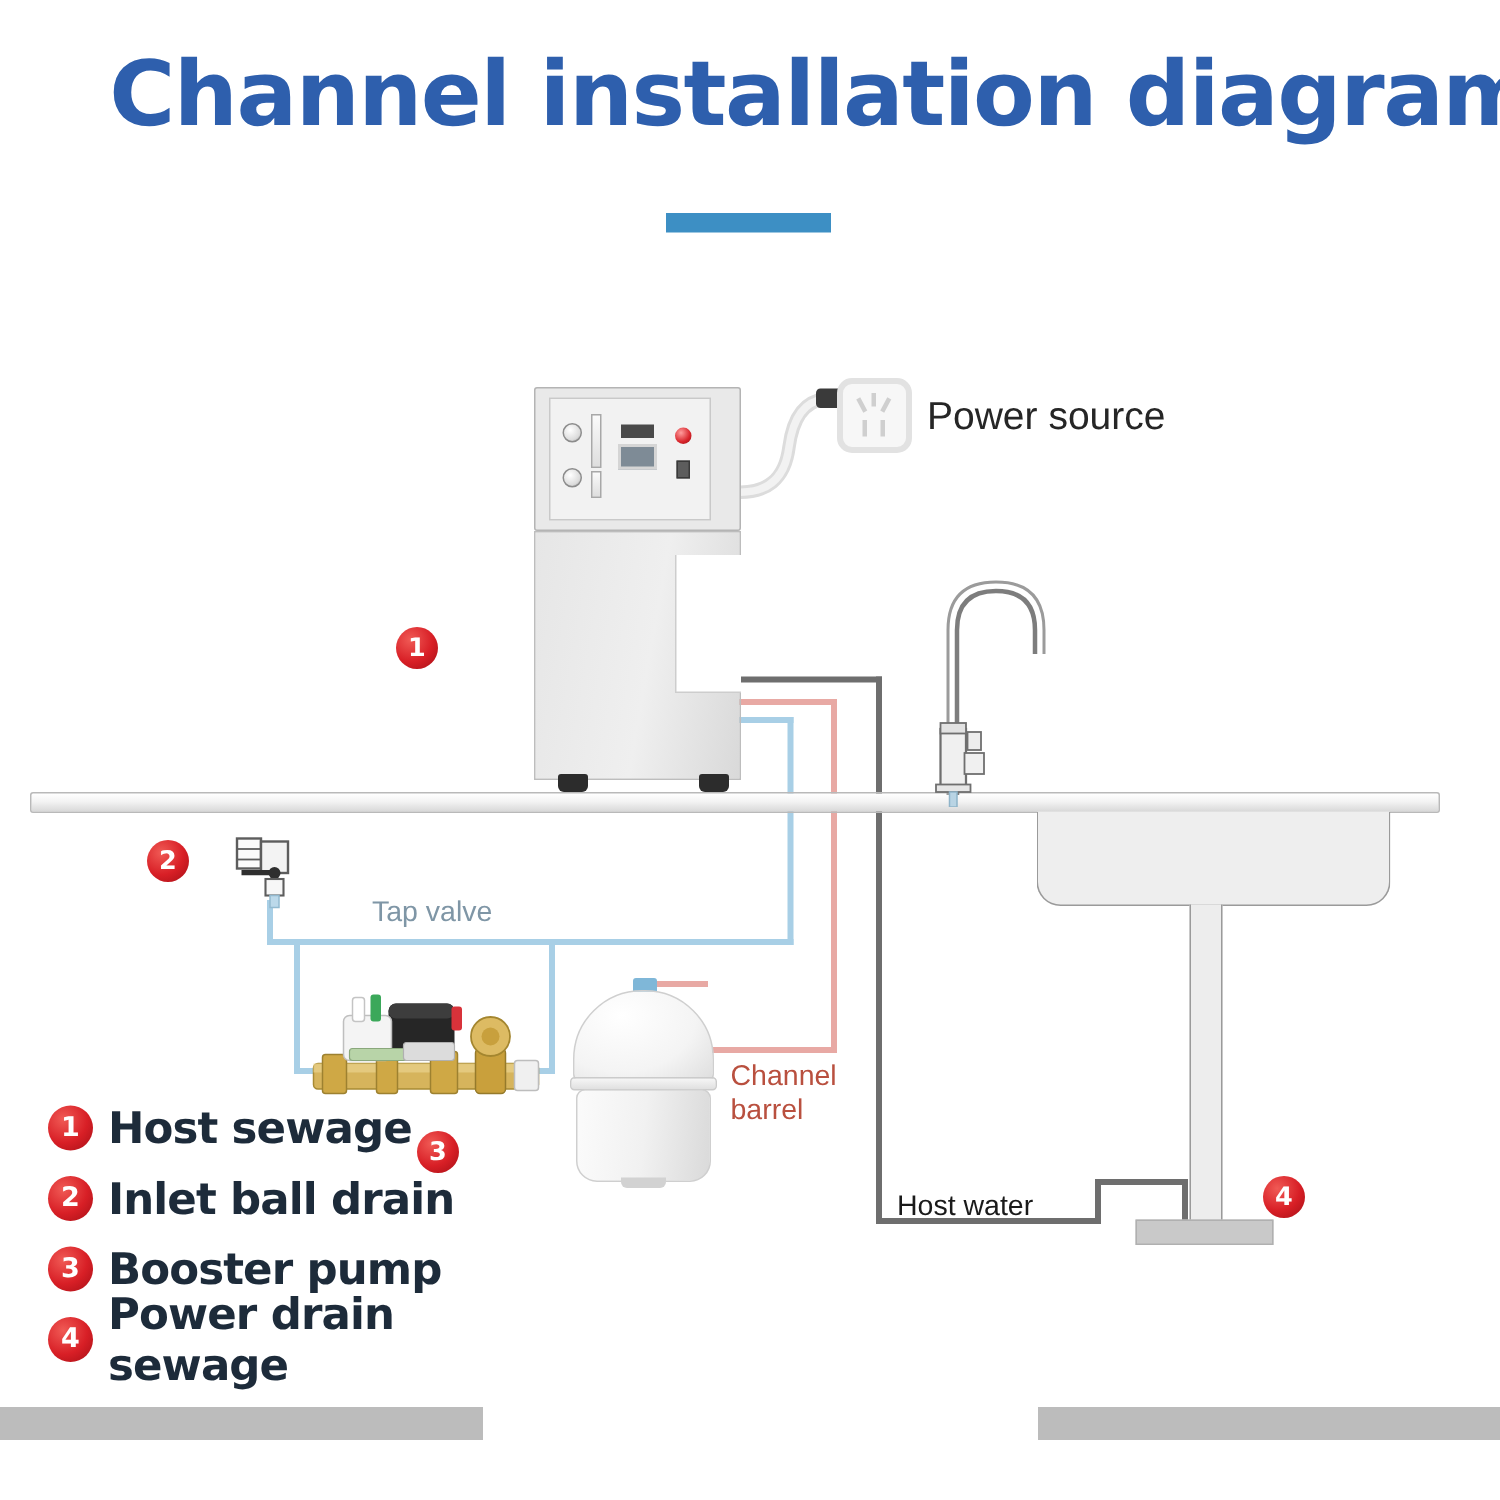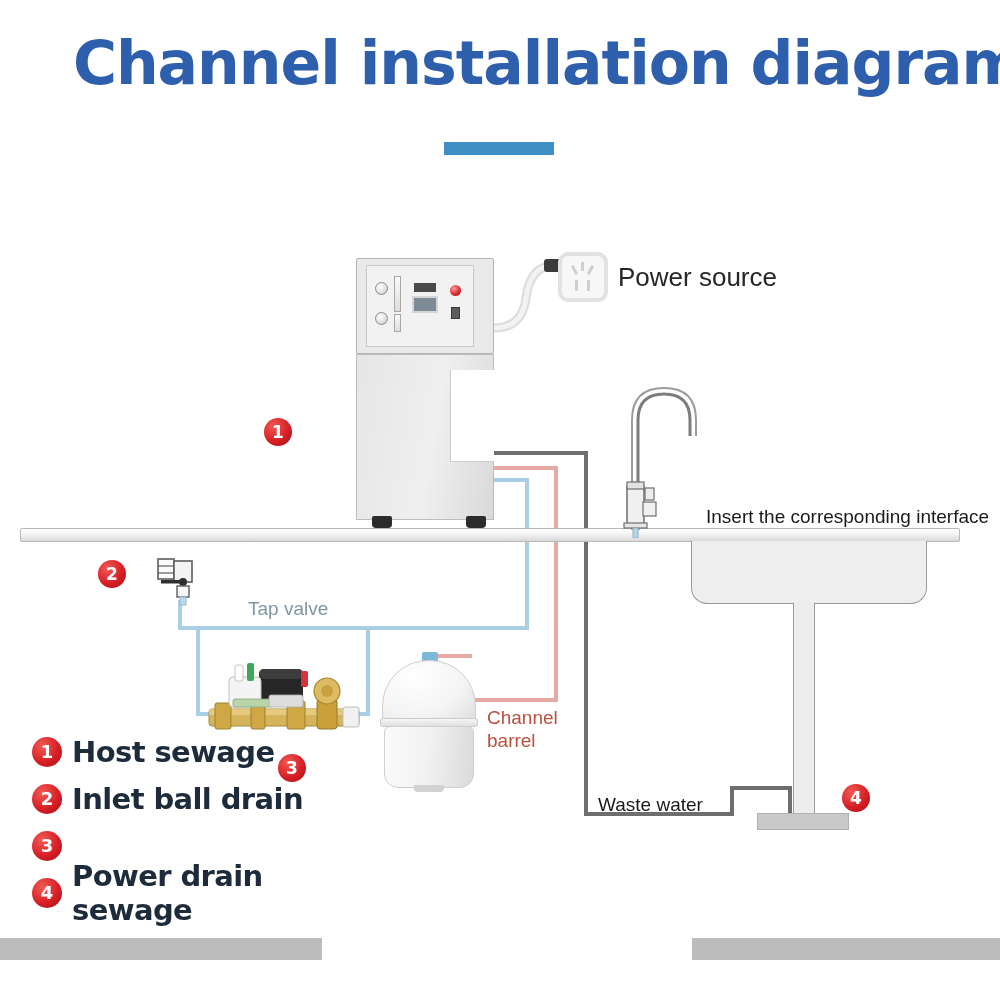--- a/index.html
+++ b/index.html
@@ -486,41 +486,41 @@
   </div>
 
   <div id="pressure-tank">
     <div id="tank-valve"></div>
     <div id="tank-top"></div>
     <div id="tank-band"></div>
     <div id="tank-bottom"></div>
     <div id="tank-foot"></div>
   </div>
 
-  <div class="label" id="label-insert-interface">Insert the corresponding interface</div>
   <div class="label" id="label-tap-water">Tap valve</div>
   <div class="label" id="label-pressure-barrel">Channel barrel</div>
-  <div class="label" id="label-waste-water">Waste water</div>
+  <div class="label" id="label-waste-water">Host water</div>
 
   <div class="badge" id="badge-1">1</div>
   <div class="badge" id="badge-2">2</div>
   <div class="badge" id="badge-3">3</div>
   <div class="badge" id="badge-4">4</div>
 
   <div id="legend">
     <div class="legend-row">
       <div class="legend-badge">1</div>
       <div class="legend-text">Host sewage</div>
     </div>
     <div class="legend-row">
       <div class="legend-badge">2</div>
       <div class="legend-text">Inlet ball drain</div>
     </div>
     <div class="legend-row">
       <div class="legend-badge">3</div>
+      <div class="legend-text">Booster pump</div>
     </div>
     <div class="legend-row">
       <div class="legend-badge">4</div>
       <div class="legend-text">Power drain sewage</div>
     </div>
   </div>
 
 </div>
 
 </body></html>

